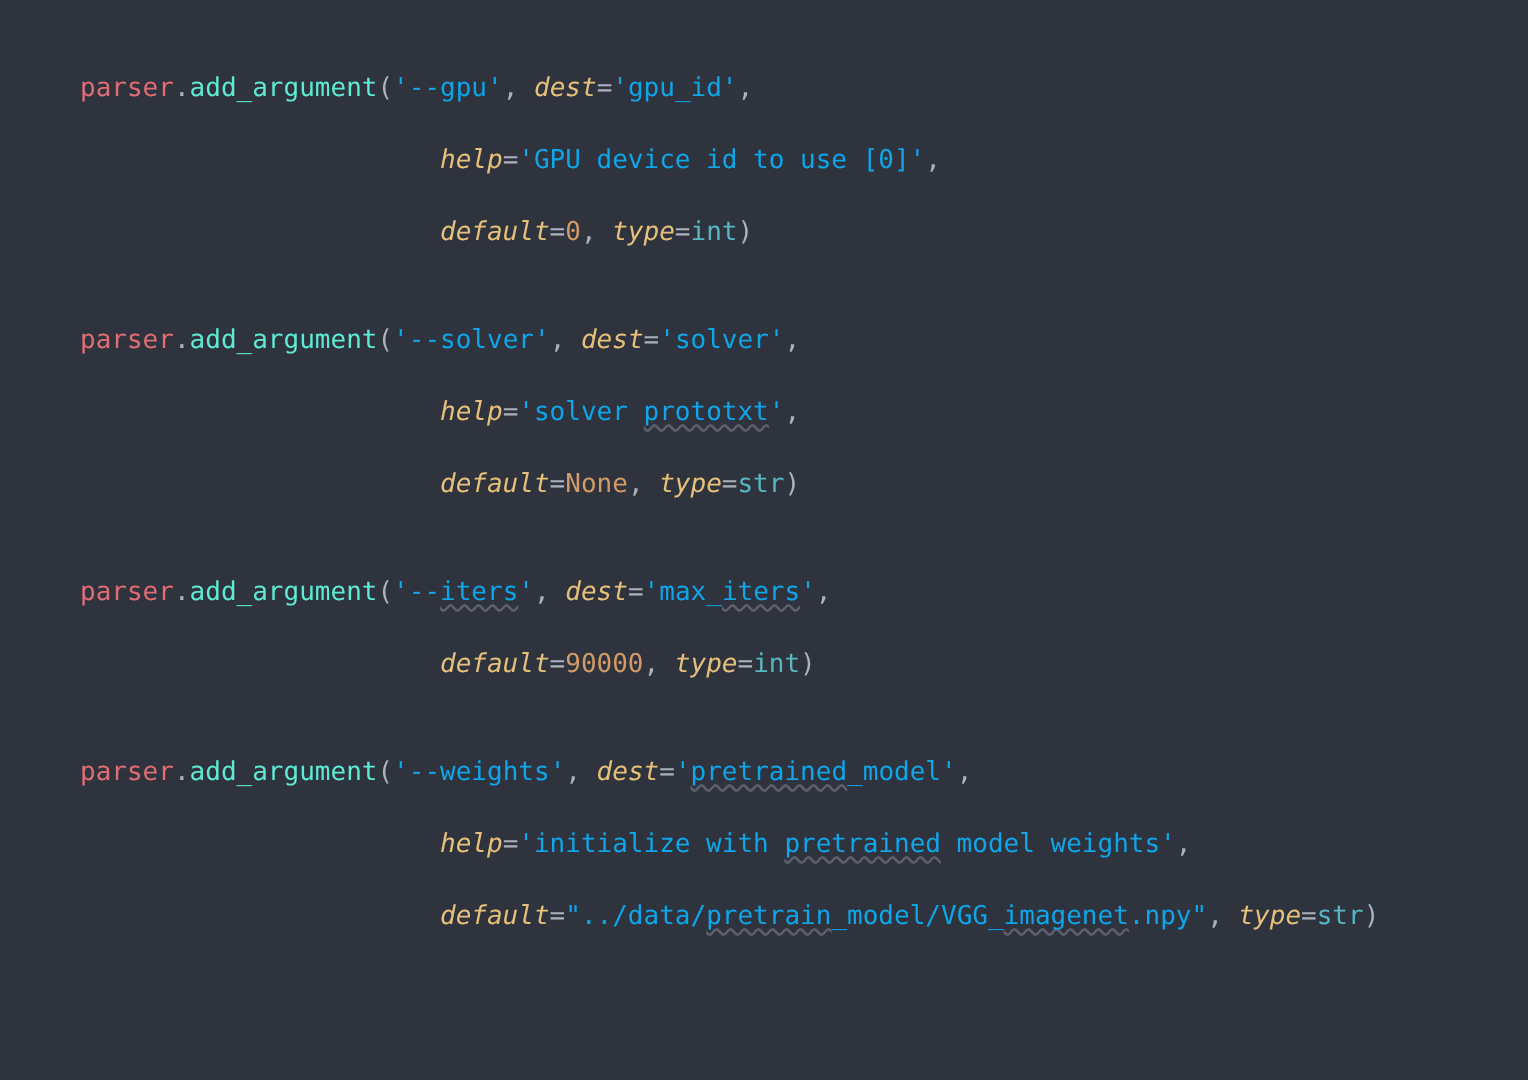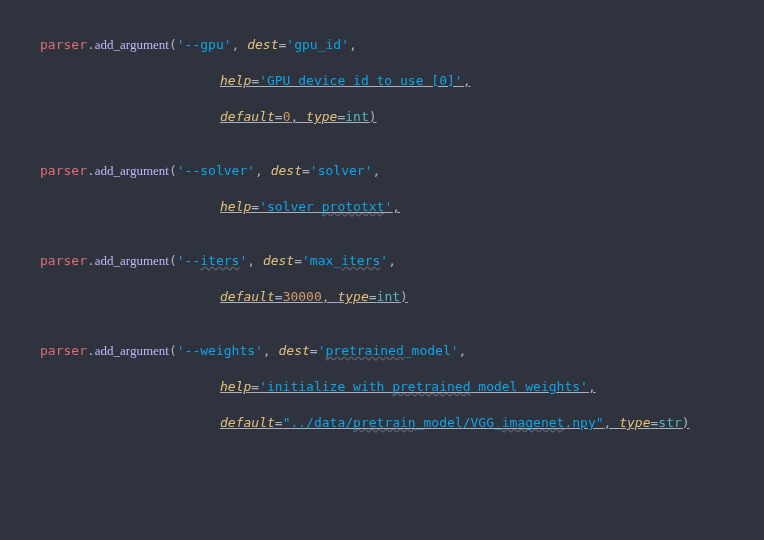--- a/index.html
+++ b/index.html
@@ -13,46 +13,47 @@
     height: 540px;
     overflow: hidden;
     padding: 0;
   }
   .code {
     white-space: pre;
     padding: 0 0 0 4px;
   }
   .line { display: block; }
   .indent1 { padding-left: 36px; }
-  .indent2 { padding-left: 216px; text-decoration: underline; }
+  .indent2 { padding-left: 216px; }
   .ident { color: #e06c75; text-align: right; }
-  .method { color: #c4b5fd; font-family: Liberation Serif, serif; }
+  .method { color: #5eead4; }
   .kwarg { color: #e5c07b; font-style: italic; text-align: center; }
   .str { color: #0ea5e9; }
   .num { color: #d19a66; }
   .builtin { color: #56b6c2; }
   .const { color: #d19a66; }
   .punct { color: #abb2bf; }
   .op { color: #abb2bf; }
   .squig { text-decoration: underline wavy rgba(171,178,191,0.35); text-decoration-skip-ink: none; }
 </style>
 </head>
 <body>
 
 <div class="code">
 
 <span class="line indent1"><span class="ident">parser</span><span class="punct">.</span><span class="method">add_argument</span><span class="punct">(</span><span class="str">'--gpu'</span><span class="punct">, </span><span class="kwarg">dest</span><span class="op">=</span><span class="str">'gpu_id'</span><span class="punct">,</span></span>
 <span class="line indent2"><span class="kwarg">help</span><span class="op">=</span><span class="str">'GPU device id to use [0]'</span><span class="punct">,</span></span>
 <span class="line indent2"><span class="kwarg">default</span><span class="op">=</span><span class="num">0</span><span class="punct">, </span><span class="kwarg">type</span><span class="op">=</span><span class="builtin">int</span><span class="punct">)</span></span>
 
 <span class="line indent1"><span class="ident">parser</span><span class="punct">.</span><span class="method">add_argument</span><span class="punct">(</span><span class="str">'--solver'</span><span class="punct">, </span><span class="kwarg">dest</span><span class="op">=</span><span class="str">'solver'</span><span class="punct">,</span></span>
 <span class="line indent2"><span class="kwarg">help</span><span class="op">=</span><span class="str"><span>'solver </span><span class="squig">prototxt</span><span>'</span></span><span class="punct">,</span></span>
+<span class="line indent2"><span class="kwarg">default</span><span class="op">=</span><span class="const">None</span><span class="punct">, </span><span class="kwarg">type</span><span class="op">=</span><span class="builtin">str</span><span class="punct">)</span></span>
 
 <span class="line indent1"><span class="ident">parser</span><span class="punct">.</span><span class="method">add_argument</span><span class="punct">(</span><span class="str"><span>'--</span><span class="squig">iters</span><span>'</span></span><span class="punct">, </span><span class="kwarg">dest</span><span class="op">=</span><span class="str"><span>'max_</span><span class="squig">iters</span><span>'</span></span><span class="punct">,</span></span>
-<span class="line indent2"><span class="kwarg">default</span><span class="op">=</span><span class="num">30000</span><span class="punct">, </span><span class="kwarg">type</span><span class="op">=</span><span class="builtin">int</span><span class="punct">)</span></span>
+<span class="line indent2"><span class="kwarg">default</span><span class="op">=</span><span class="num">90000</span><span class="punct">, </span><span class="kwarg">type</span><span class="op">=</span><span class="builtin">int</span><span class="punct">)</span></span>
 
 <span class="line indent1"><span class="ident">parser</span><span class="punct">.</span><span class="method">add_argument</span><span class="punct">(</span><span class="str">'--weights'</span><span class="punct">, </span><span class="kwarg">dest</span><span class="op">=</span><span class="str"><span>'</span><span class="squig">pretrained</span><span>_model'</span></span><span class="punct">,</span></span>
 <span class="line indent2"><span class="kwarg">help</span><span class="op">=</span><span class="str"><span>'initialize with </span><span class="squig">pretrained</span><span> model weights'</span></span><span class="punct">,</span></span>
 <span class="line indent2"><span class="kwarg">default</span><span class="op">=</span><span class="str"><span>"../data/</span><span class="squig">pretrain</span><span>_model/VGG_</span><span class="squig">imagenet</span><span>.npy"</span></span><span class="punct">, </span><span class="kwarg">type</span><span class="op">=</span><span class="builtin">str</span><span class="punct">)</span></span>
 
 
 
 
 
 

